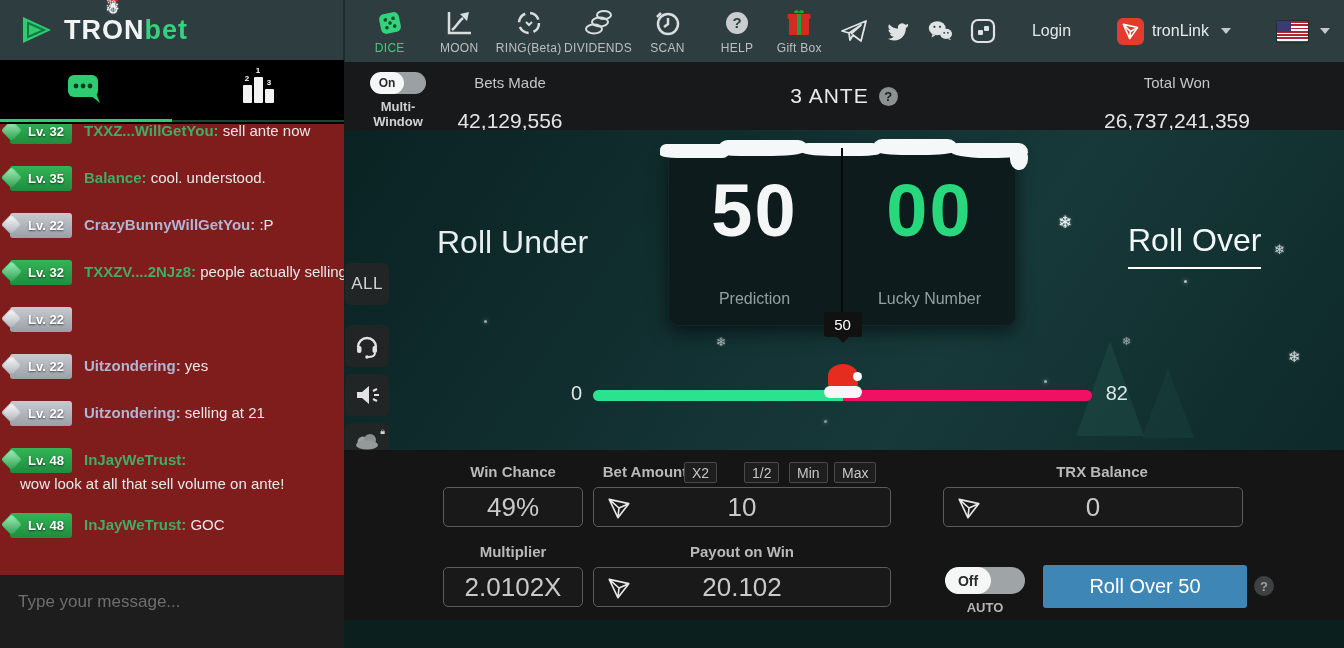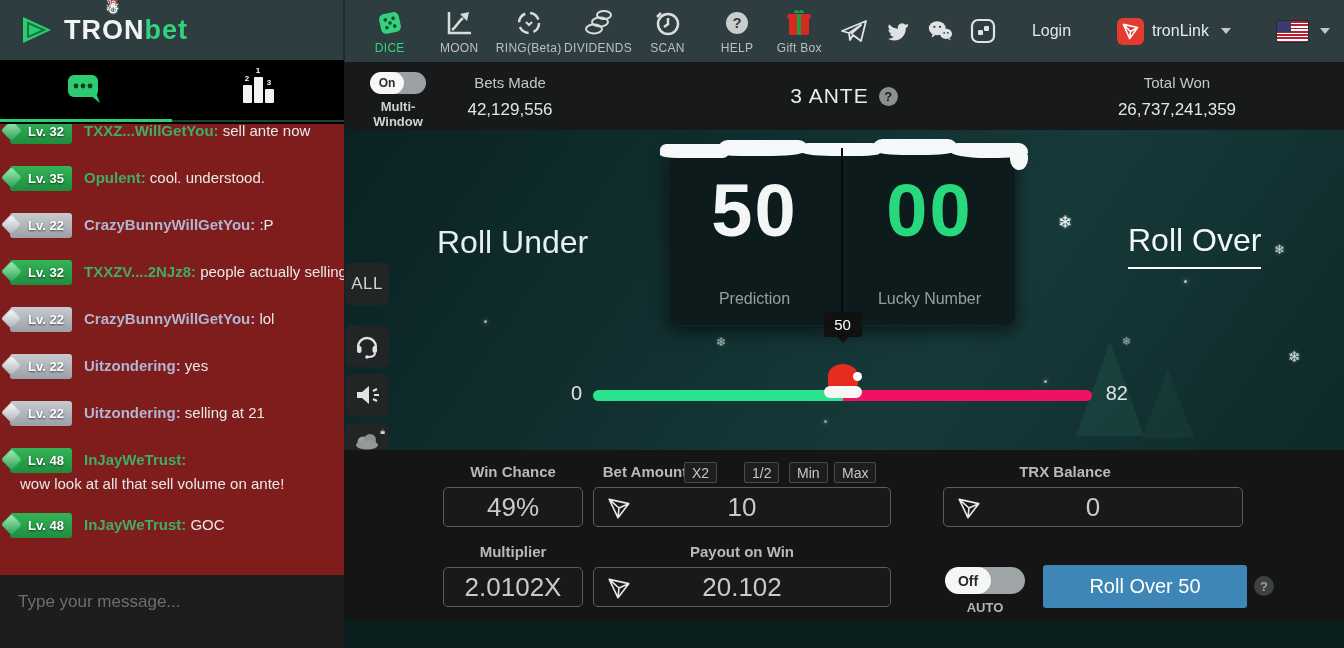--- a/index.html
+++ b/index.html
@@ -67,21 +67,21 @@
 
   
   .statsbar { height:68px; background:#17191b; position:relative; display:flex; align-items:center; }
   .mw { position:absolute; left:18px; top:10px; width:72px; text-align:center; }
   .pill { width:56px; height:22px; margin:0 auto; border-radius:11px; background:#9aa0a3; display:flex; overflow:hidden; cursor:pointer; }
   .pill .knob-label { width:34px; height:22px; background:#f5f6f6; border-radius:11px; font-size:12px; font-weight:bold; color:#2a2a2a; display:flex; align-items:center; justify-content:center; }
   .mw-label { margin-top:5px; font-size:13px; font-weight:bold; color:#cfd3d3; }
   .stat-col { text-align:center; }
   .bets { position:absolute; left:86px; top:12px; width:160px; }
   .stat-label { font-size:15px; color:#c3c7c7; }
-  .stat-value { font-size:17px; color:#e2e6e6; margin-top:9px; }
+  .stat-value { font-size:21px; color:#e2e6e6; margin-top:18px; }
   .ante { position:absolute; left:0; right:0; top:0; height:68px; display:flex; align-items:center; justify-content:center; gap:10px; }
   .ante-text { font-size:21px; color:#e8ecec; letter-spacing:1px; }
   .qmark { width:19px; height:19px; border-radius:50%; background:#8b9091; color:#17191b; font-size:13px; font-weight:bold; display:flex; align-items:center; justify-content:center; cursor:pointer; }
   .totalwon { position:absolute; left:733px; top:12px; width:200px; }
 
   
   .game { position:absolute; left:0; top:130px; width:1000px; height:320px; overflow:hidden; background:linear-gradient(125deg,#0a2222 0%,#123031 38%,#17393a 62%,#0e2929 100%); }
   .tree { position:absolute; width:0; height:0; opacity:.55; }
   .tree1 { right:200px; bottom:14px; border-left:34px solid transparent; border-right:34px solid transparent; border-bottom:95px solid #1d4a46; }
   .tree2 { right:150px; bottom:12px; border-left:26px solid transparent; border-right:26px solid transparent; border-bottom:70px solid #173f3c; }
@@ -180,33 +180,32 @@
       </div>
     </div>
 
     <div class="chat-list">
       <div class="chat-row clipped" data-tier="green">
         <span class="badge">Lv. 32</span>
         <span class="chat-body"><span class="chat-name">TXXZ...WillGetYou:</span> <span class="chat-text">sell ante now</span></span>
       </div>
       <div class="chat-row" data-tier="green">
         <span class="badge">Lv. 35</span>
-        <span class="chat-body"><span class="chat-name">Opulent:</span> <span class="chat-text">cool. understood.</span></span>
+        <span class="chat-body"><span class="chat-name">Balance:</span> <span class="chat-text">cool. understood.</span></span>
       </div>
       <div class="chat-row" data-tier="silver">
         <span class="badge">Lv. 22</span>
         <span class="chat-body"><span class="chat-name">CrazyBunnyWillGetYou:</span> <span class="chat-text">:P</span></span>
       </div>
       <div class="chat-row" data-tier="green">
         <span class="badge">Lv. 32</span>
         <span class="chat-body"><span class="chat-name">TXXZV....2NJz8:</span> <span class="chat-text">people actually selling</span></span>
       </div>
       <div class="chat-row" data-tier="silver">
         <span class="badge">Lv. 22</span>
-        <span class="chat-body"><span class="chat-name">CrazyBunnyWillGetYou:</span> <span class="chat-text">lol</span></span>
       </div>
       <div class="chat-row" data-tier="silver">
         <span class="badge">Lv. 22</span>
         <span class="chat-body"><span class="chat-name">Uitzondering:</span> <span class="chat-text">yes</span></span>
       </div>
       <div class="chat-row" data-tier="silver">
         <span class="badge">Lv. 22</span>
         <span class="chat-body"><span class="chat-name">Uitzondering:</span> <span class="chat-text">selling at 21</span></span>
       </div>
       <div class="chat-row" style="padding-bottom:4px;" data-tier="green">
@@ -467,21 +466,21 @@
       <div class="mini-btn" style="left:400px;">1/2</div>
       <div class="mini-btn" style="left:445px;">Min</div>
       <div class="mini-btn" style="left:490px;">Max</div>
       <div class="bp-input" style="left:249px; top:37px; width:298px;">
         <svg class="tron-outline" width="26" height="26" viewBox="0 0 24 24">
             <path d="M3 4 L21 8 L11 21 Z M3 4 L12 12 M21 8 L12 12 M11 21 L12 12" fill="none" stroke="#e8e8e8" stroke-width="1.5" stroke-linejoin="round"></path>
           </svg>
         <span>10</span>
       </div>
 
-      <div class="bp-label" style="left:571px; top:13px; width:300px;">TRX Balance</div>
+      <div class="bp-label" style="left:608px; top:13px; width:300px;">TRX Balance</div>
       <div class="bp-input" style="left:599px; top:37px; width:300px;">
         <svg class="tron-outline" width="26" height="26" viewBox="0 0 24 24">
             <path d="M3 4 L21 8 L11 21 Z M3 4 L12 12 M21 8 L12 12 M11 21 L12 12" fill="none" stroke="#e8e8e8" stroke-width="1.5" stroke-linejoin="round"></path>
           </svg>
         <span>0</span>
       </div>
 
       <div class="bp-label" style="left:99px; top:93px; width:140px;">Multiplier</div>
       <div class="bp-input" style="left:99px; top:117px; width:140px;">2.0102X</div>
 

